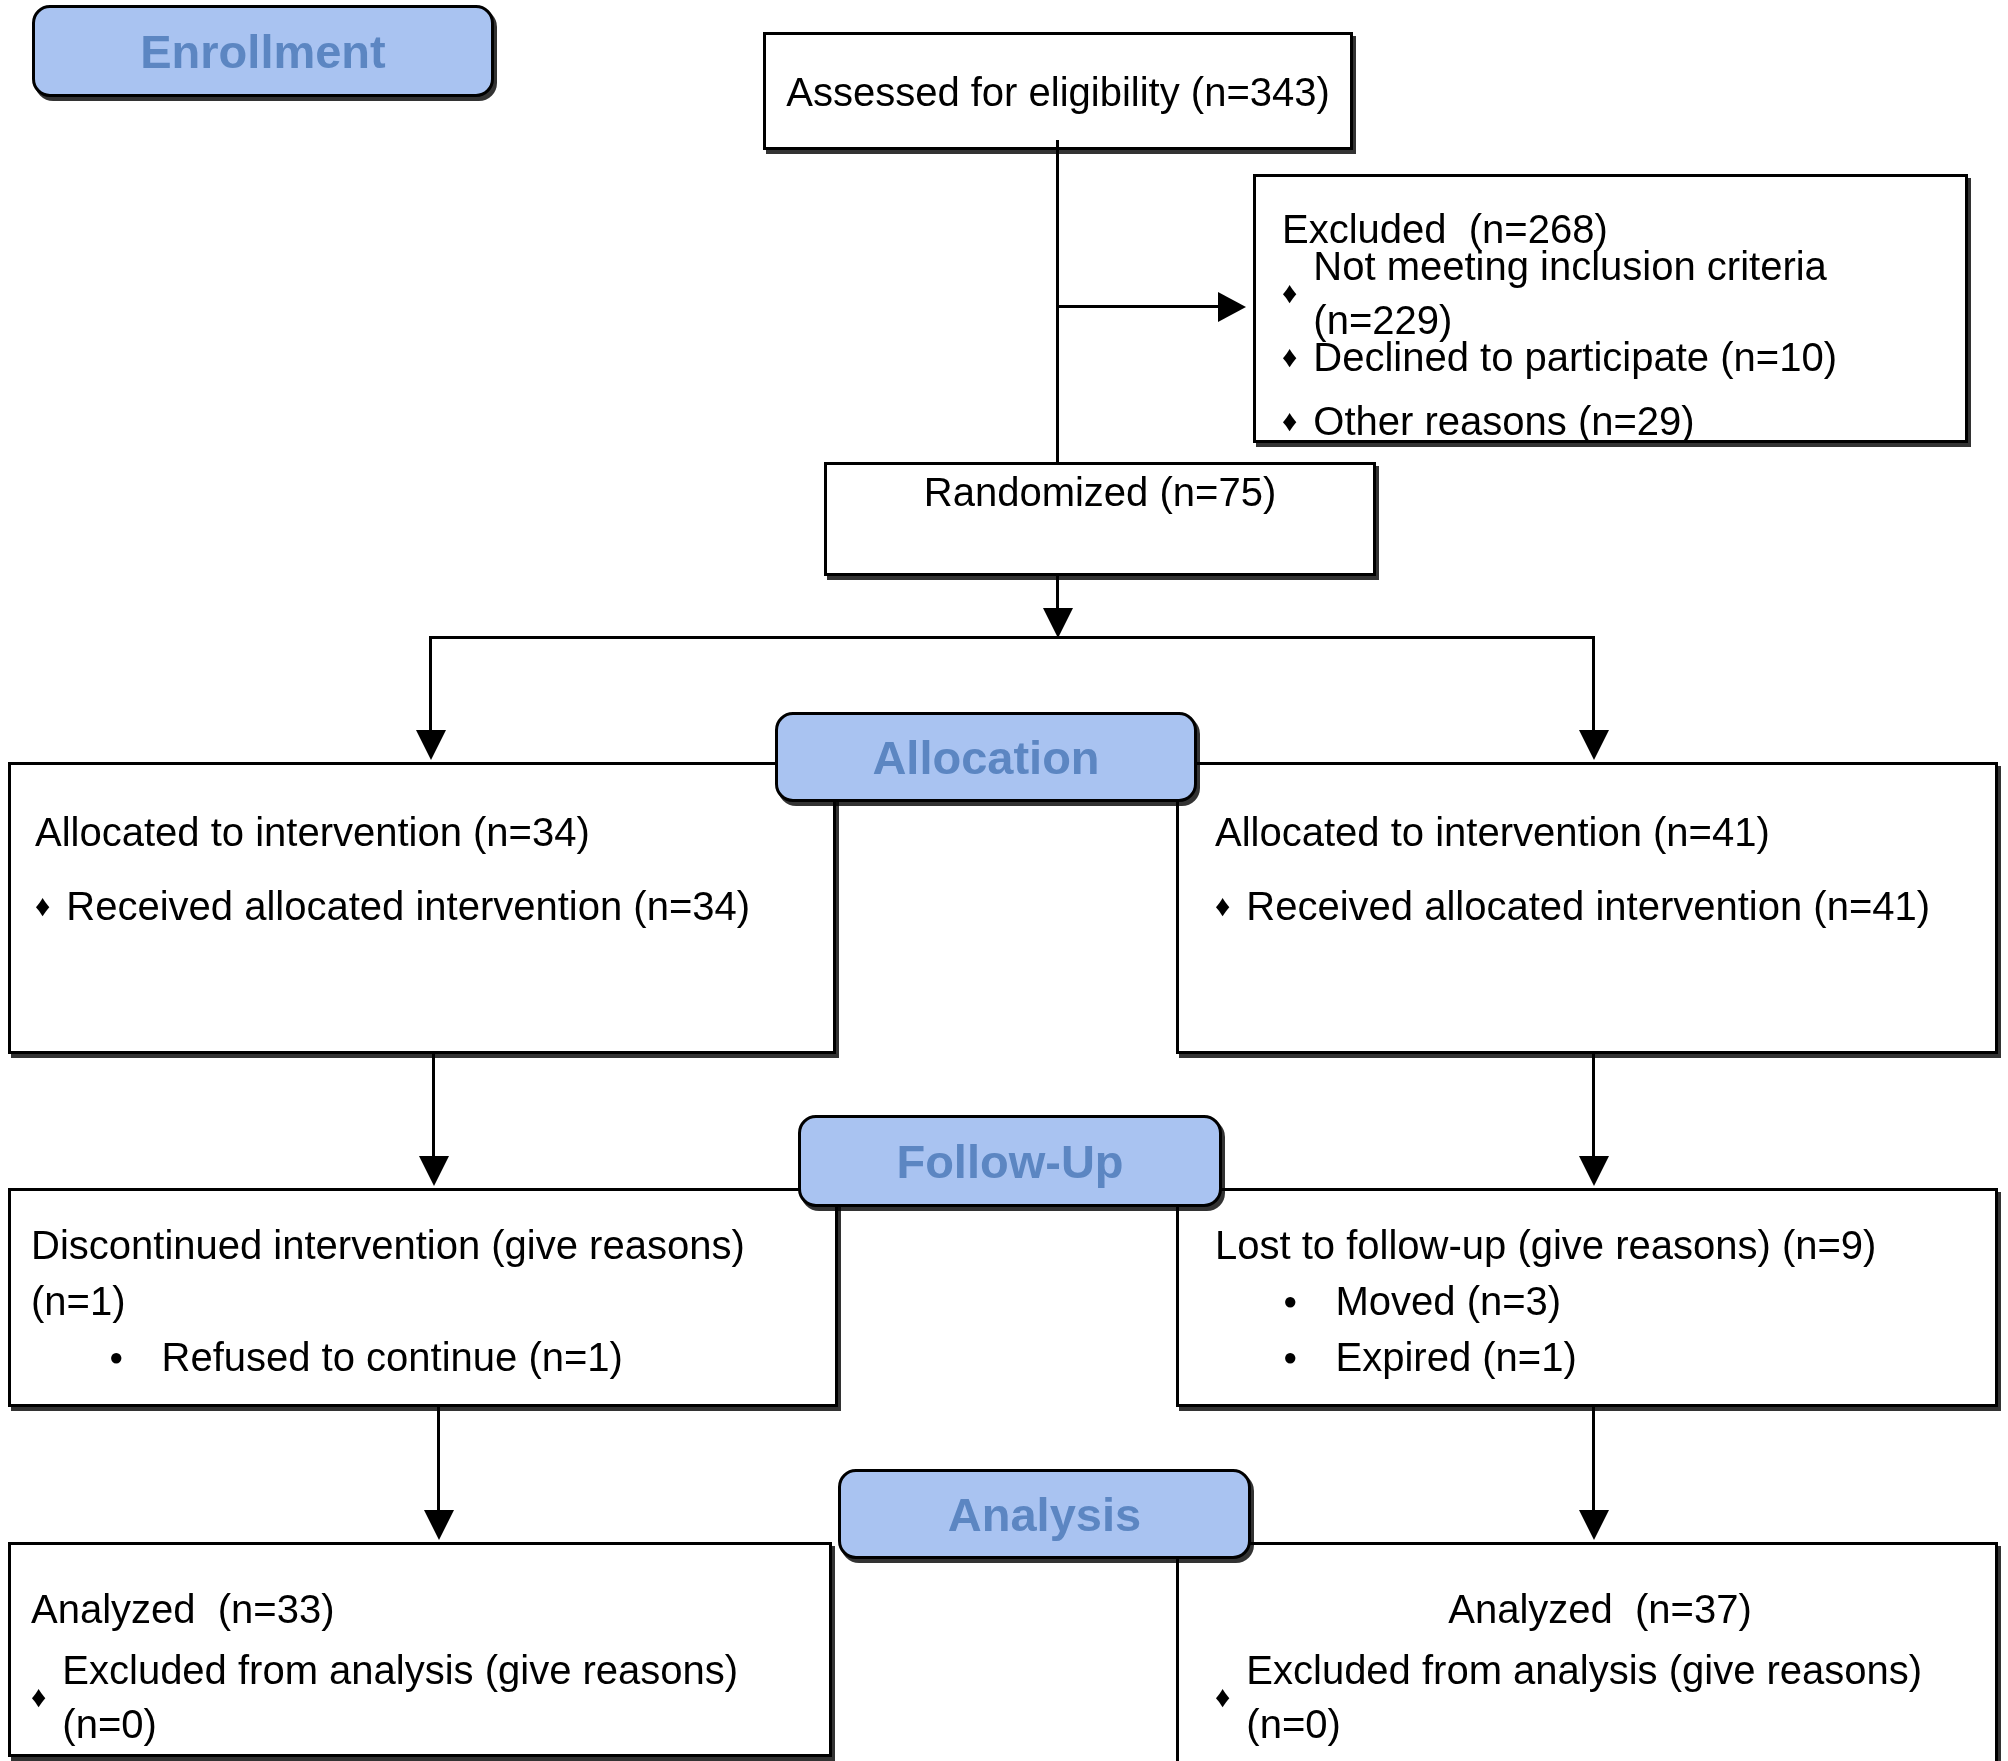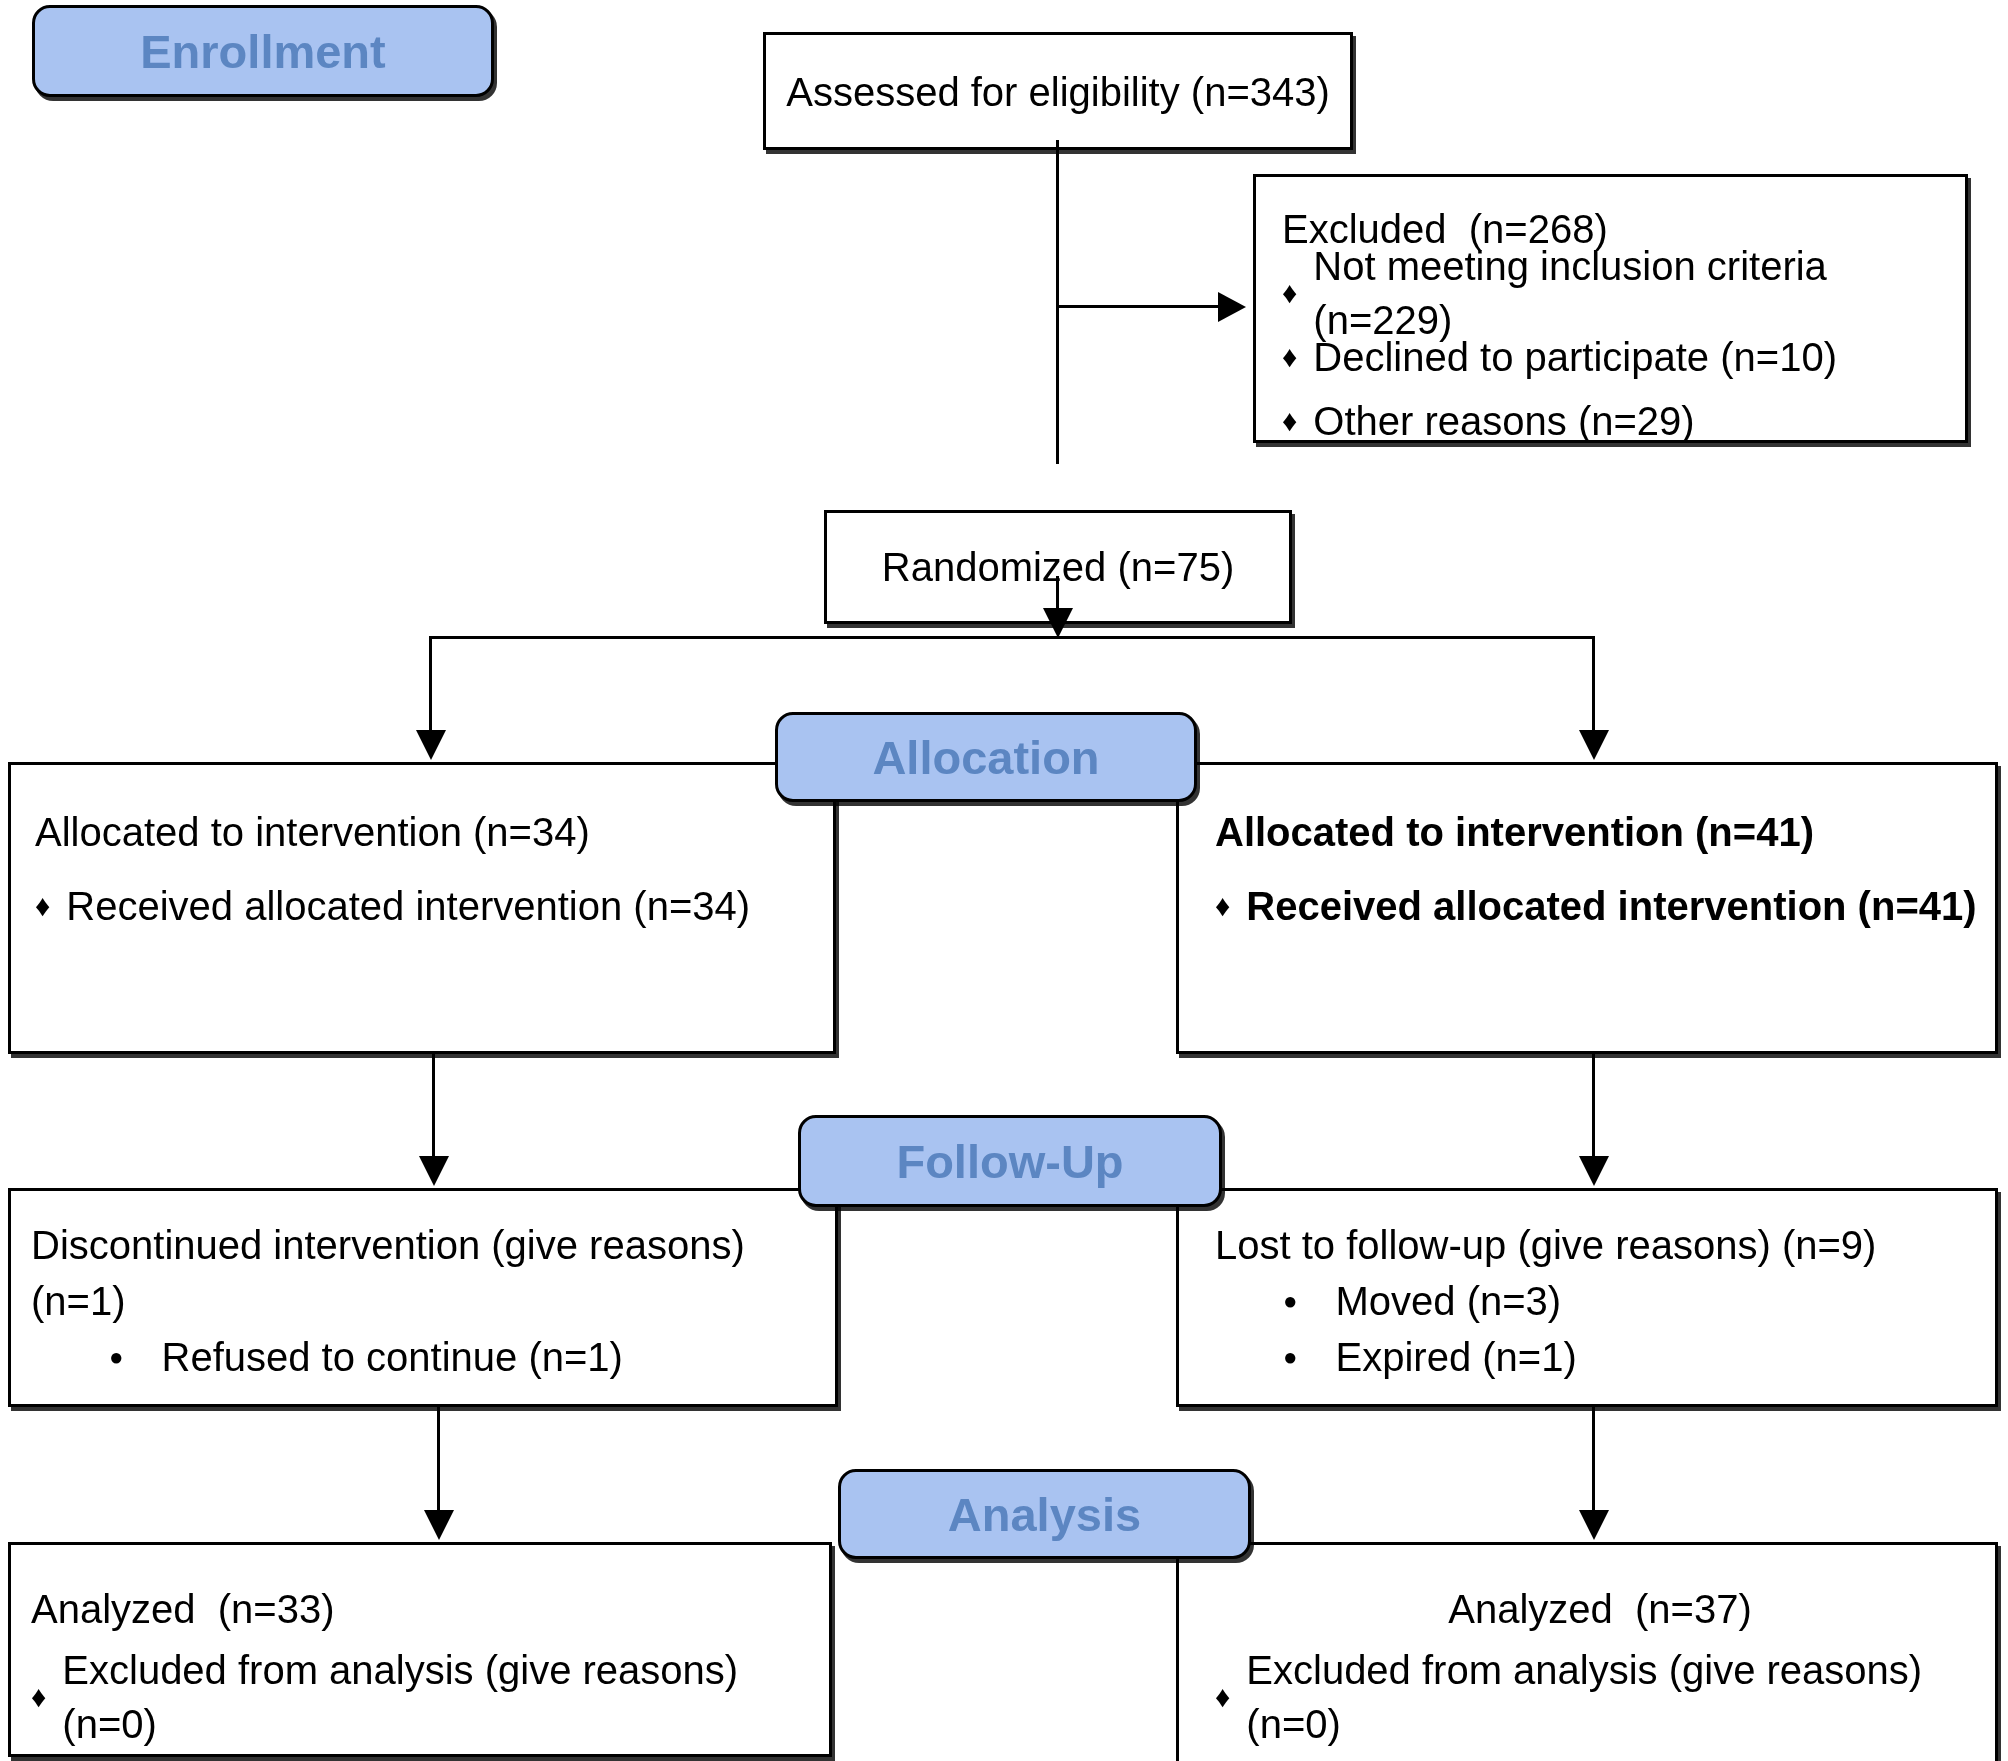--- a/index.html
+++ b/index.html
@@ -123,32 +123,32 @@
     <div class="drow" style="height:64px;">
       <span class="diamond">♦</span>
       <span>Declined to participate (n=10)</span>
     </div>
     <div class="drow" style="height:64px;">
       <span class="diamond">♦</span>
       <span>Other reasons (n=29)</span>
     </div>
   </div>
 
-  <div class="box" style="left:824px; top:462px; width:468px; height:114px; display:flex; align-items:center; justify-content:center;margin-top:48px;">
+  <div class="box" style="left:824px; top:462px; width:552px; height:114px; display:flex; justify-content:center;">
     <span>Randomized (n=75)</span>
   </div>
 
   <div class="box" style="left:8px; top:762px; width:828px; height:292px; padding:30px 10px 0 24px;">
     <div style="line-height:74px;">Allocated to intervention (n=34)</div>
     <div class="drow" style="height:74px;">
       <span class="diamond">♦</span>
       <span>Received allocated intervention (n=34)</span>
     </div>
   </div>
-  <div class="box" style="left:1176px; top:762px; width:822px; height:292px; padding:30px 10px 0 36px;font-weight:bold;">
+  <div class="box" style="left:1176px; top:762px; width:822px; height:292px; padding:30px 10px 0 36px;">
     <div style="line-height:74px;">Allocated to intervention (n=41)</div>
     <div class="drow" style="height:74px;">
       <span class="diamond">♦</span>
       <span>Received allocated intervention (n=41)</span>
     </div>
   </div>
 
   <div class="box" style="left:8px; top:1188px; width:830px; height:219px; padding:26px 10px 0 20px;">
     <div style="line-height:56px;">Discontinued intervention (give reasons) (n=1)</div>
     <div class="brow" style="height:56px; padding-left:78px;">

